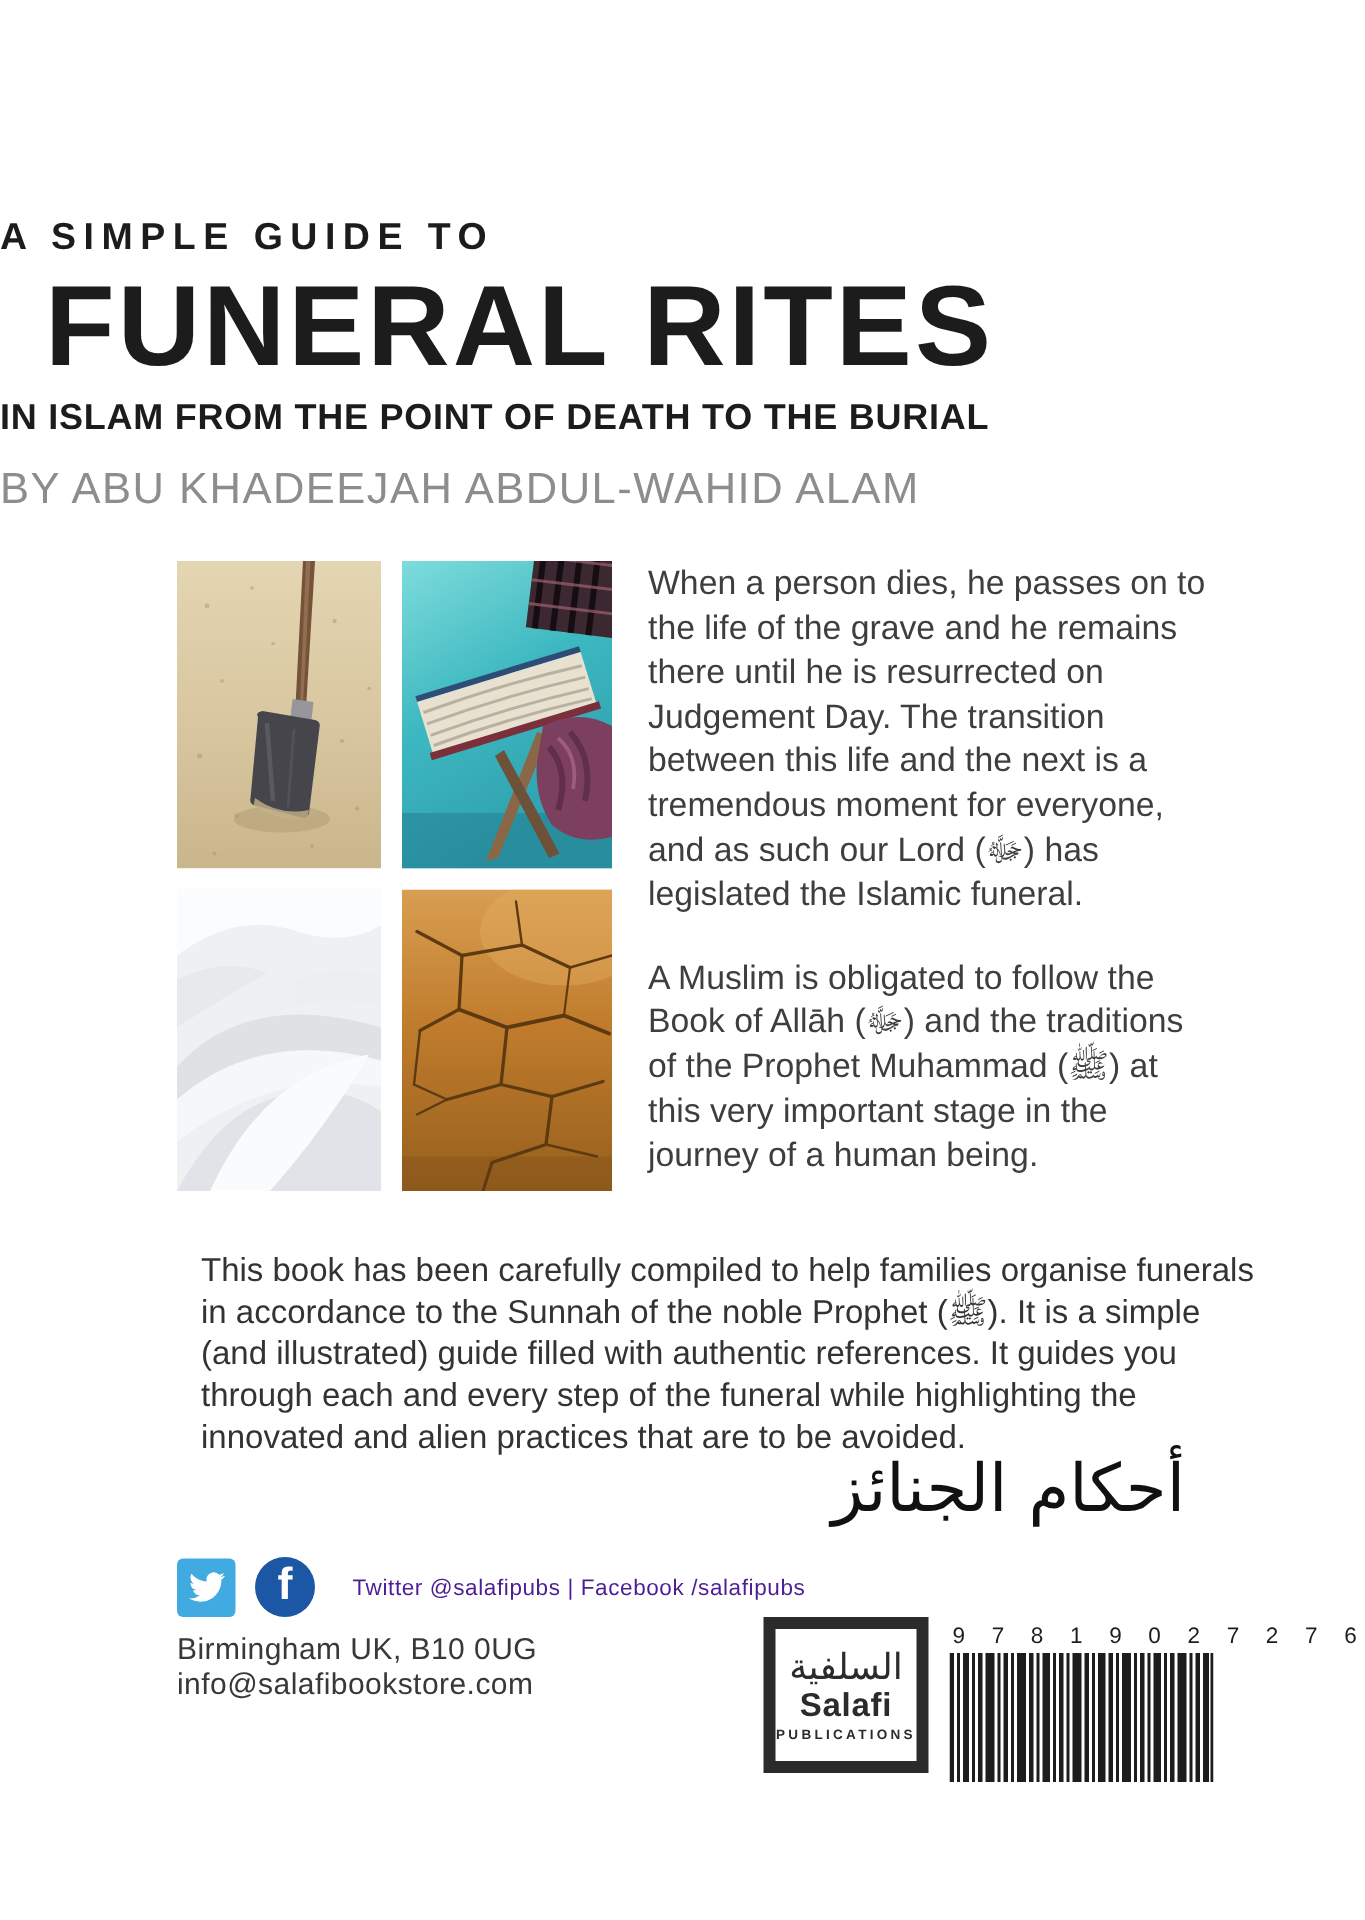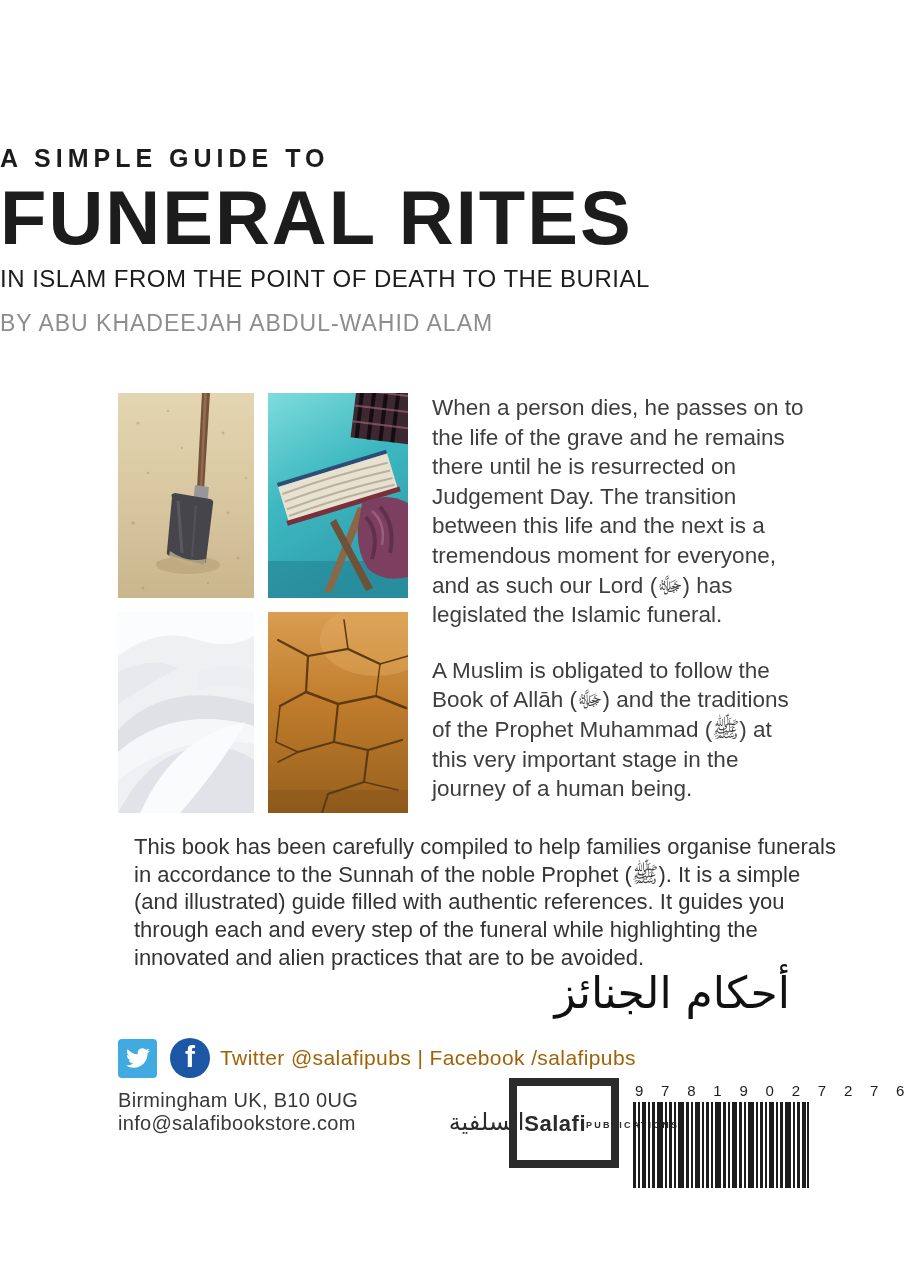--- a/index.html
+++ b/index.html
@@ -4,50 +4,50 @@
 <style>
   html, body { margin:0; padding:0; background:#ffffff; }
   .page {
     position:relative; width:910px; height:1280px; background:#ffffff; overflow:hidden;
     font-family:"Liberation Sans", "DejaVu Sans", sans-serif; color:#3f3f3f;
   }
 
   
   .title-block { position:absolute; top:140px; left:0; width:100%; text-align:left; color:#1c1c1c; }
   .kicker { font-size:25px; font-weight:600; letter-spacing:5px; line-height:36px; }
-  .main-title { font-size:76px; font-weight:700; letter-spacing:2px; line-height:78px; margin:3px 0 0; white-space:nowrap; }
-  .subtitle { font-size:24px; font-weight:400; letter-spacing:0.5px; line-height:30px; margin-top:7px; }
-  .byline { font-size:23px; font-weight:400; letter-spacing:1px; color:#8d8d8d; margin-top:16px; }
-
-  
-  .content { position:absolute; left:118px; top:374px; width:694px; display:flex;margin-top:19px; }
+  .main-title { font-size:76px; font-weight:700; letter-spacing:2px; line-height:78px; margin:3px 0 0; white-space:nowrap;padding-left:30px; }
+  .subtitle { font-size:24px; font-weight:700; letter-spacing:0.5px; line-height:30px; margin-top:7px; }
+  .byline { font-size:29px; font-weight:400; letter-spacing:1px; color:#8d8d8d; margin-top:16px; }
+
+  
+  .content { position:absolute; left:118px; top:374px; width:694px; display:flex; }
   .photo-grid { display:grid; grid-template-columns:136px 140px; grid-template-rows:205px 201px; gap:14px; width:290px; }
   figure { margin:0; padding:0; }
   figure svg { width:100%; height:100%; display:block; }
   .col-text { margin-left:24px; width:380px; font-size:22.5px; line-height:29.6px; color:#3e3e3e; }
   .col-text p { margin:0 0 26px; }
 
   
   .full-para { position:absolute; left:118px; top:817px; width:702px; font-size:22px; line-height:27.7px; color:#333333; margin:16px; }
 
   
   .arabic-title { position:absolute; top:960px; right:120px; font-size:44px; line-height:66px; color:#111111;
     font-family:"DejaVu Sans", sans-serif; direction:rtl; }
 
   
   .social-row { position:absolute; left:118px; top:1038px; display:flex; align-items:center; height:40px; }
   .tw-badge { width:39px; height:39px; border-radius:4px; background:#41abe1; display:flex; align-items:center; justify-content:center; }
   .fb-badge { width:40px; height:40px; border-radius:50%; background:#1b57a5; color:#ffffff; display:flex; align-items:center;
     justify-content:center; margin-left:13px; font-size:30px; font-weight:700; line-height:1; padding-bottom:3px; box-sizing:border-box; }
-  .social-text { margin-left:10px; font-size:21px; color:#a16207; letter-spacing:0.4px; }
+  .social-text { margin-left:25px; font-size:15px; color:#4c1d95; letter-spacing:0.4px; }
 
   
   .address { position:absolute; left:118px; top:1089px; font-size:20px; line-height:23.4px; color:#383838; letter-spacing:0.3px; }
-  .logo-box { position:absolute; left:509px; top:1078px; width:110px; height:90px; box-sizing:border-box;
-    border:8px solid #2b2b2b; background:#ffffff; display:flex; flex-direction:row; align-items:center; justify-content:center; }
+  .logo-box { position:absolute; left:509px; top:1078px; width:110px; height:104px; box-sizing:border-box;
+    border:8px solid #2b2b2b; background:#ffffff; display:flex; flex-direction:column; align-items:center; justify-content:center; }
   .logo-arabic { font-family:"DejaVu Sans", sans-serif; font-size:24px; line-height:1.05; color:#2b2b2b; direction:rtl; }
   .logo-name { font-size:22px; font-weight:700; color:#2b2b2b; line-height:1.05; margin-top:1px; letter-spacing:0.5px; }
   .logo-tagline { font-size:9px; font-weight:700; letter-spacing:2.2px; color:#2b2b2b; margin-top:3px; }
 
   .barcode { position:absolute; left:633px; top:1082px; width:176px; }
   .barcode-digits { font-size:15px; letter-spacing:6.8px; color:#1d1d1d; white-space:nowrap; font-weight:500; text-align:left; padding-left:2px; }
   .barcode-bars { margin-top:3px; width:176px; height:86px; display:block; }
 </style>
 </head>
 <body>

